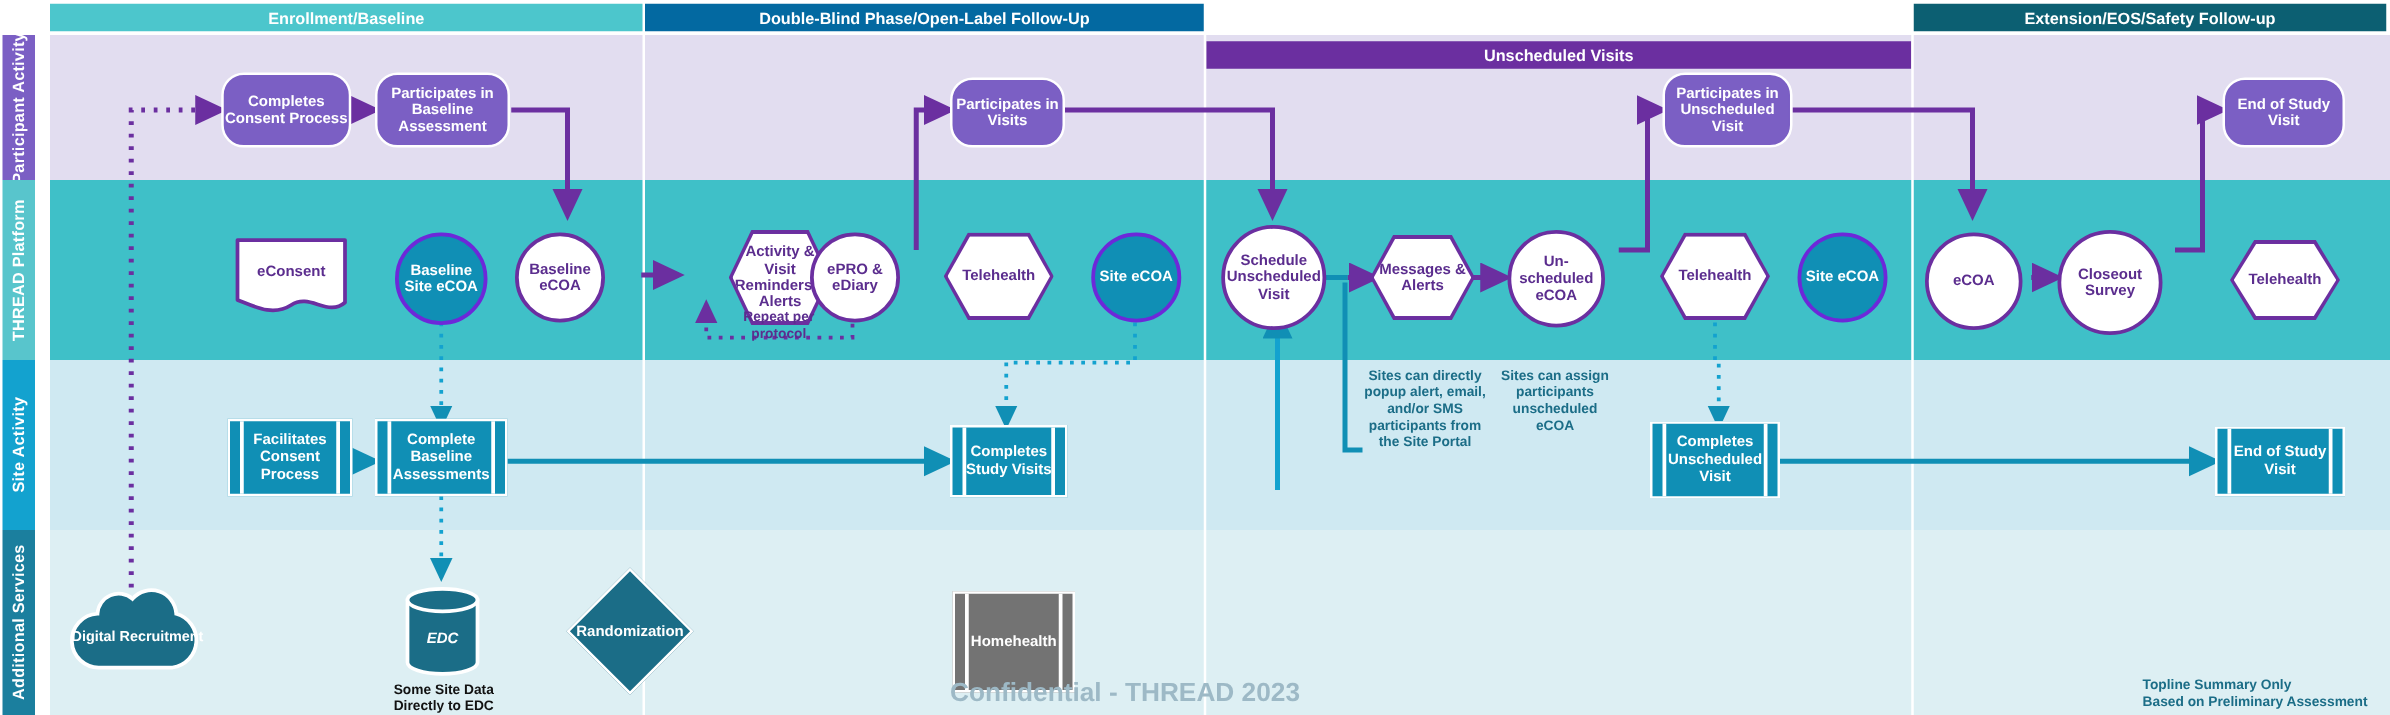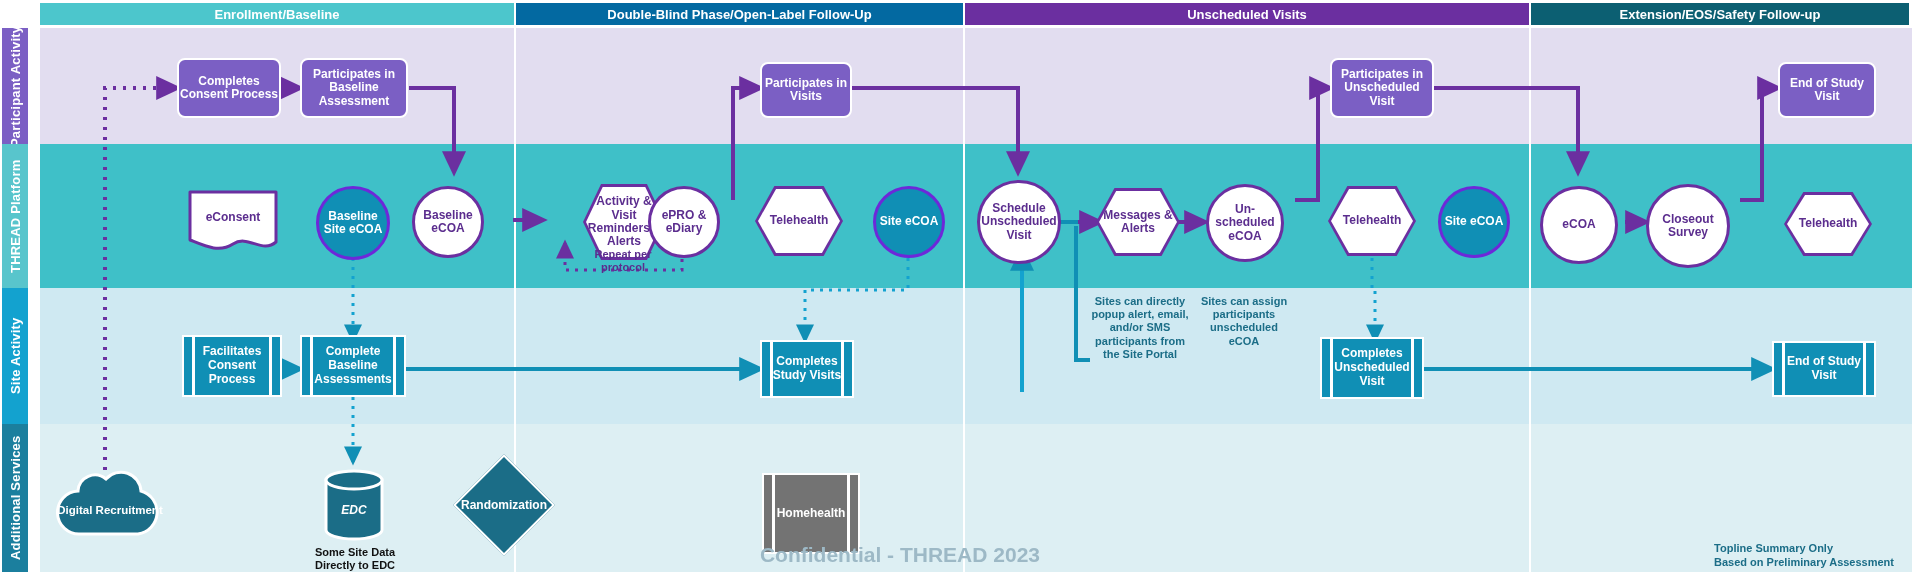--- a/index.html
+++ b/index.html
@@ -55,21 +55,21 @@
   .nd {
     position: absolute;
     display: flex; align-items: center; justify-content: center;
     text-align: center; font-weight: bold; font-size: 12px;
     line-height: 1.12;
   }
 
   
   .n-pbox {
     background: #7b5fc4; color: #ffffff;
-    border: 2px solid #ffffff; border-radius: 8px;
+    border: 2px solid #ffffff; border-radius: 18px;
     box-shadow: 0 0 0 1px #7b5fc4 inset;
   }
   
   .n-circ {
     background: #ffffff; color: #5b2d8e;
     border: 3px solid #6b2fa0; border-radius: 50%;
   }
   
   .n-circ-teal {
     background: #108fb5; color: #ffffff;
@@ -152,21 +152,21 @@
   <div class="lane-bg lane-site"></div>
   <div class="lane-bg lane-additional"></div>
 
   <div class="lane-label ll-participant">Participant Activity</div>
   <div class="lane-label ll-thread">THREAD Platform</div>
   <div class="lane-label ll-site">Site Activity</div>
   <div class="lane-label ll-additional">Additional Services</div>
 
   <div class="phase-hdr" style="left:40px;  width:474px; background:#4cc6cc;">Enrollment/Baseline</div>
   <div class="phase-hdr" style="left:516px; width:447px; background:#0369a1;">Double-Blind Phase/Open-Label Follow-Up</div>
-  <div class="phase-hdr" style="left:965px; width:564px; background:#6b2fa0;">Unscheduled Visits</div>
+  <div class="phase-hdr" style="left:965px; width:564px; background:#6b2fa0;margin-top:30px;">Unscheduled Visits</div>
   <div class="phase-hdr" style="left:1531px;width:378px; background:#0c5f72;">Extension/EOS/Safety Follow-up</div>
 
   <div class="phase-div" style="left:514px;"></div>
   <div class="phase-div" style="left:963px;"></div>
   <div class="phase-div" style="left:1529px;"></div>
 
   <svg class="conn" viewBox="0 0 1912 572">
     <defs>
       <marker id="apurple" markerWidth="7" markerHeight="7" refX="5.2" refY="3" orient="auto">
         <path d="M0,0 L6.4,3 L0,6 z" fill="#6b2fa0"></path>

